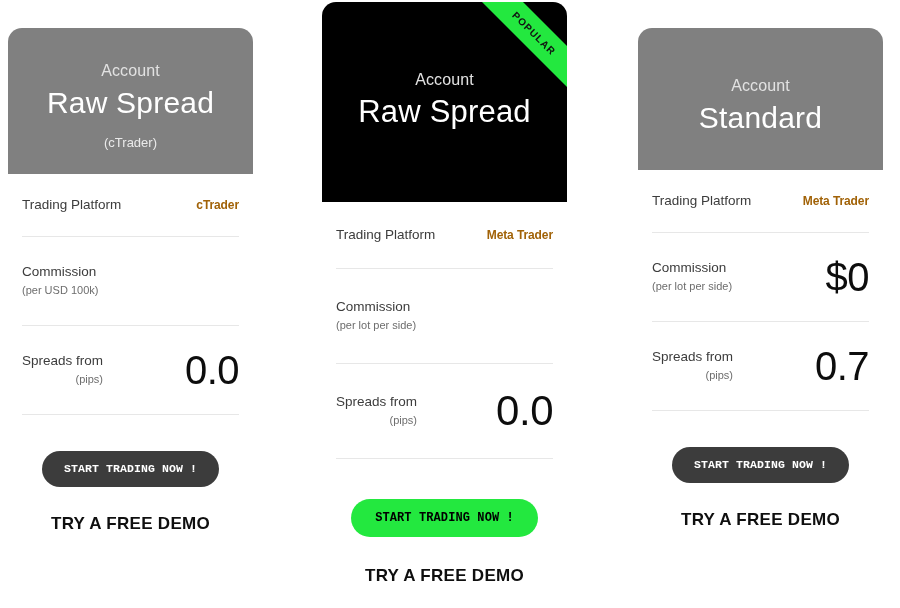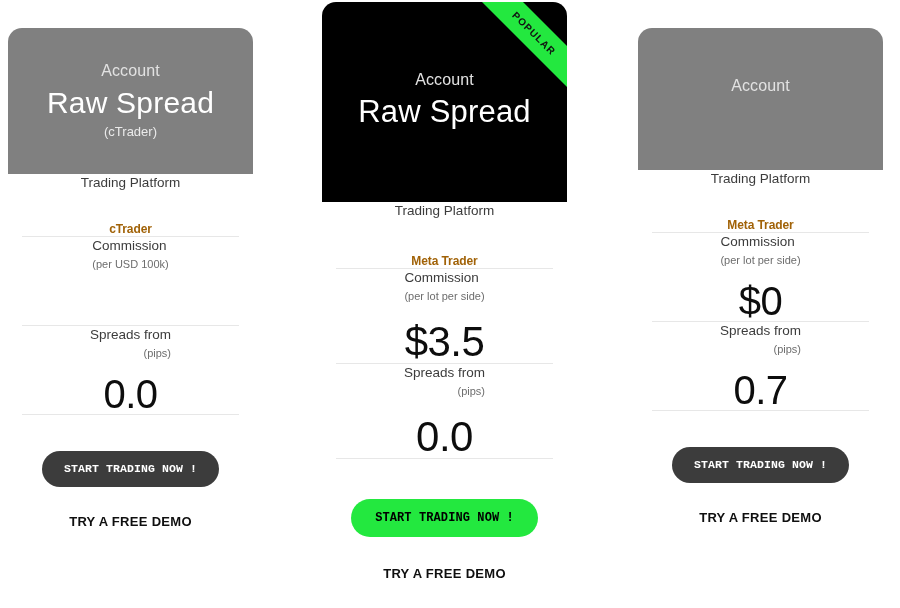--- a/index.html
+++ b/index.html
@@ -63,21 +63,21 @@
     margin-top: 1px;
   }
 
   .card-2 .head-title { font-size: 31px; }
 
   .head-sub {
     font-size: 13px;
     font-weight: 400;
     color: #eaeaea;
     line-height: 1.4;
-    margin-top: 1px;
+    margin-top: 12px;
   }
 
   
   .ribbon-wrap {
     position: absolute;
     top: 0;
     right: 0;
     width: 96px;
     height: 96px;
     overflow: hidden;
@@ -105,21 +105,20 @@
     font-family: "Liberation Sans", sans-serif;
   }
 
   
   .card-body { padding: 0 14px; }
 
   .row {
     display: flex;
     align-items: center;
     justify-content: space-between;
-    flex-direction: column;
   }
 
   .row-platform {
     height: 62px;
   }
   .card-2 .row-platform { height: 66px; }
 
   .row-label {
     font-size: 13.5px;
     color: #3c3c3c;
@@ -183,21 +182,21 @@
   .cta-dark  { background: #3c3c3c; color: #ffffff; }
   .cta-green { background: #23e83f; color: #000000; padding: 13px 24px; font-size: 12px; }
 
   .card-1 .card-foot { padding-top: 36px; }
   .card-2 .card-foot { padding-top: 40px; }
   .card-3 .card-foot { padding-top: 36px; }
 
   .demo-link {
     display: block;
     margin-top: 27px;
-    font-size: 13px;
+    font-size: 17px;
     font-weight: 700;
     color: #0f0f0f;
     letter-spacing: 0.3px;
     text-decoration: none;
     cursor: pointer;
   }
   .card-2 .demo-link { margin-top: 29px; }
 </style>
 </head>
 <body>
@@ -267,21 +266,20 @@
         <div class="row-value-strong">Meta Trader</div>
       </div>
 
       <div class="divider"></div>
 
       <div class="row row-metric">
         <div>
           <div class="row-label">Commission</div>
           <div class="row-label-sub">(per lot per side)</div>
         </div>
-        <div class="row-value-big">$3.5</div>
       </div>
 
       <div class="divider"></div>
 
       <div class="row row-metric">
         <div>
           <div class="row-label">Spreads from</div>
           <div class="row-label-sub">(pips)</div>
         </div>
         <div class="row-value-big">0.0</div>
@@ -294,20 +292,21 @@
         <a class="demo-link">TRY A FREE DEMO</a>
       </div>
 
     </div>
   </div>
 
   <div class="card card-3">
 
     <div class="card-head head-gray">
       <div class="head-kicker">Account</div>
+      <div class="head-title">Standard</div>
     </div>
 
     <div class="card-body">
 
       <div class="row row-platform">
         <div class="row-label">Trading Platform</div>
         <div class="row-value-strong">Meta Trader</div>
       </div>
 
       <div class="divider"></div>

